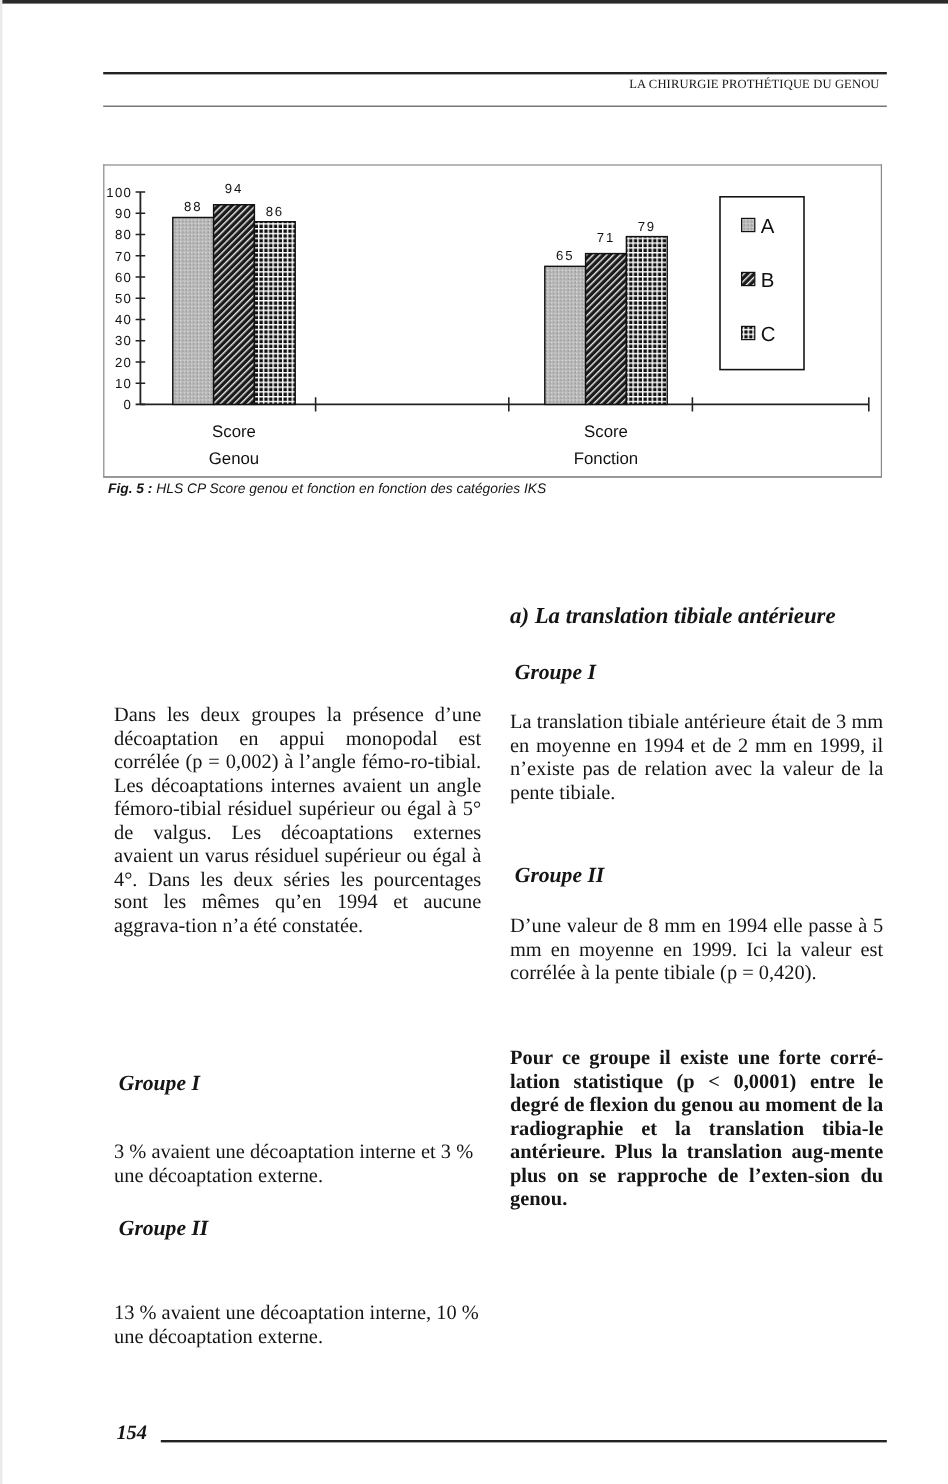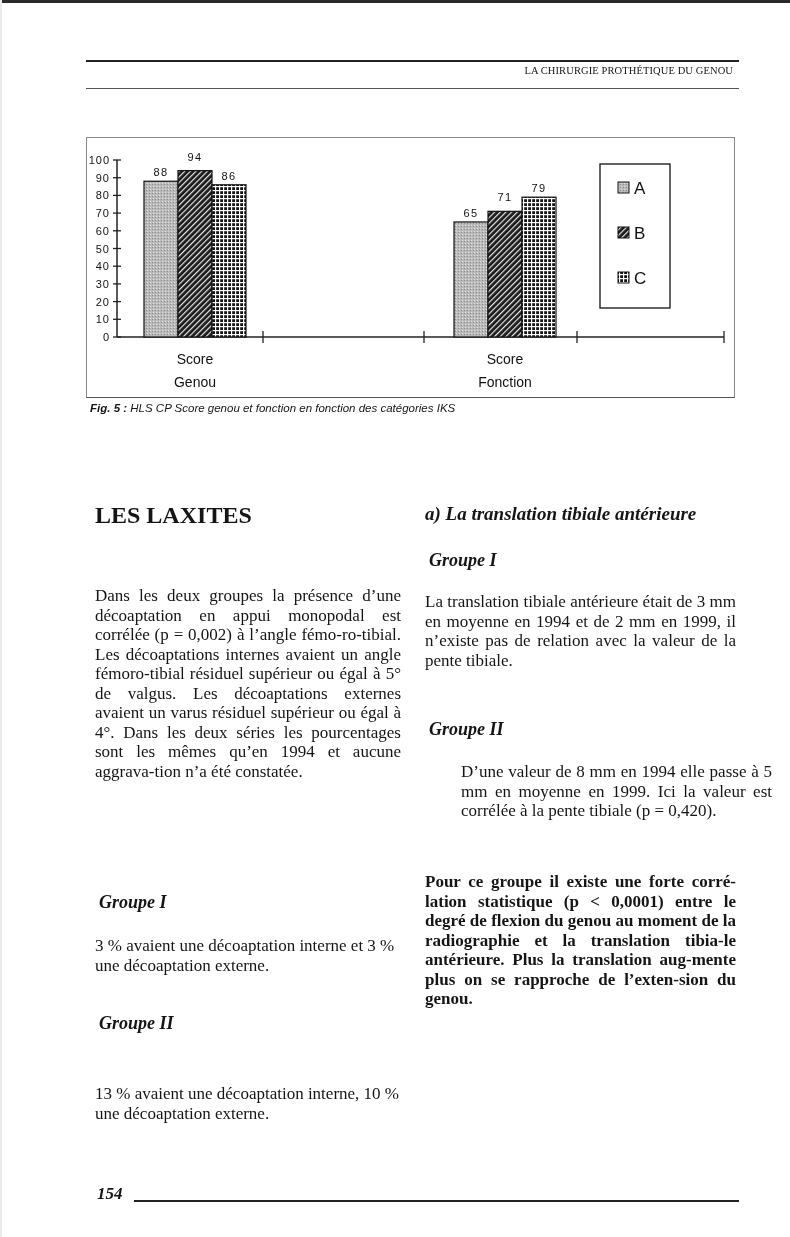--- a/index.html
+++ b/index.html
@@ -107,44 +107,44 @@
         <text x="547" y="56" font-size="17" font-family="&quot;Liberation Sans&quot;, sans-serif" fill="#111">A</text>
         <rect x="531" y="89" width="11" height="11" fill="url(#patB)" stroke="#111" stroke-width="1"></rect>
         <text x="547" y="101" font-size="17" font-family="&quot;Liberation Sans&quot;, sans-serif" fill="#111">B</text>
         <rect x="531" y="134" width="11" height="11" fill="url(#patC)" stroke="#111" stroke-width="1"></rect>
         <text x="547" y="146" font-size="17" font-family="&quot;Liberation Sans&quot;, sans-serif" fill="#111">C</text>
       </g>
   </svg>
 </div>
 <div class="fig-caption"><b>Fig. 5 :</b><span> HLS CP Score genou et fonction en fonction des catégories IKS</span></div>
 
-<h2 class="h-section"><span>LES LAXITES</span><br></h2>
+<h2 class="h-section"><br></h2>
 
 <div class="col col-left" style="top:586px;">
   <p class="just">Dans les deux groupes la présence d’une décoaptation en appui monopodal est corrélée (p = 0,002) à l’angle fémo-ro-tibial. Les décoaptations internes avaient un angle fémoro-tibial résiduel supérieur ou égal à 5° de valgus. Les décoaptations externes avaient un varus résiduel supérieur ou égal à 4°. Dans les deux séries les pourcentages sont les mêmes qu’en 1994 et aucune aggrava-tion n’a été constatée.</p>
 </div>
 
 <h3 class="h-group" style="left:95px; top:888px;">Groupe I</h3>
 <div class="col col-left" style="top:936px;">
-  <p class="just" style="text-align:left;">3 % avaient une décoaptation interne et 3 % une décoaptation externe.</p>
+  <p class="just" style="text-align:left;margin-top:14px;">3 % avaient une décoaptation interne et 3 % une décoaptation externe.</p>
 </div>
 
 <h3 class="h-group" style="left:95px; top:1009px;">Groupe II</h3>
 <div class="col col-left" style="top:1056px;margin-top:28px;">
   <p class="just" style="text-align:left;">13 % avaient une décoaptation interne, 10 % une décoaptation externe.</p>
 </div>
 
 <h3 class="h-sub">a) La translation tibiale antérieure</h3>
 <h3 class="h-group" style="left:425px; top:546px;">Groupe I</h3>
 <div class="col col-right" style="top:592px;">
   <p class="just">La translation tibiale antérieure était de 3 mm en moyenne en 1994 et de 2 mm en 1999, il n’existe pas de relation avec la valeur de la pente tibiale.</p>
 </div>
 
 <h3 class="h-group" style="left:425px; top:715px;">Groupe II</h3>
-<div class="col col-right" style="top:762px;margin-left:36px;">
+<div class="col col-right" style="top:762px;">
   <p class="just">D’une valeur de 8 mm en 1994 elle passe à 5 mm en moyenne en 1999. Ici la valeur est corrélée à la pente tibiale (p = 0,420).</p>
 </div>
 <div class="col col-right" style="top:872px;font-weight:bold;">
   <p class="just">Pour ce groupe il existe une forte corré-lation statistique (p &lt; 0,0001) entre le degré de flexion du genou au moment de la radiographie et la translation tibia-le antérieure. Plus la translation aug-mente plus on se rapproche de l’exten-sion du genou.</p>
 </div>
 
 <div class="footer-num">154</div>
 <div class="footer-rule"></div>
 
 </body></html>

